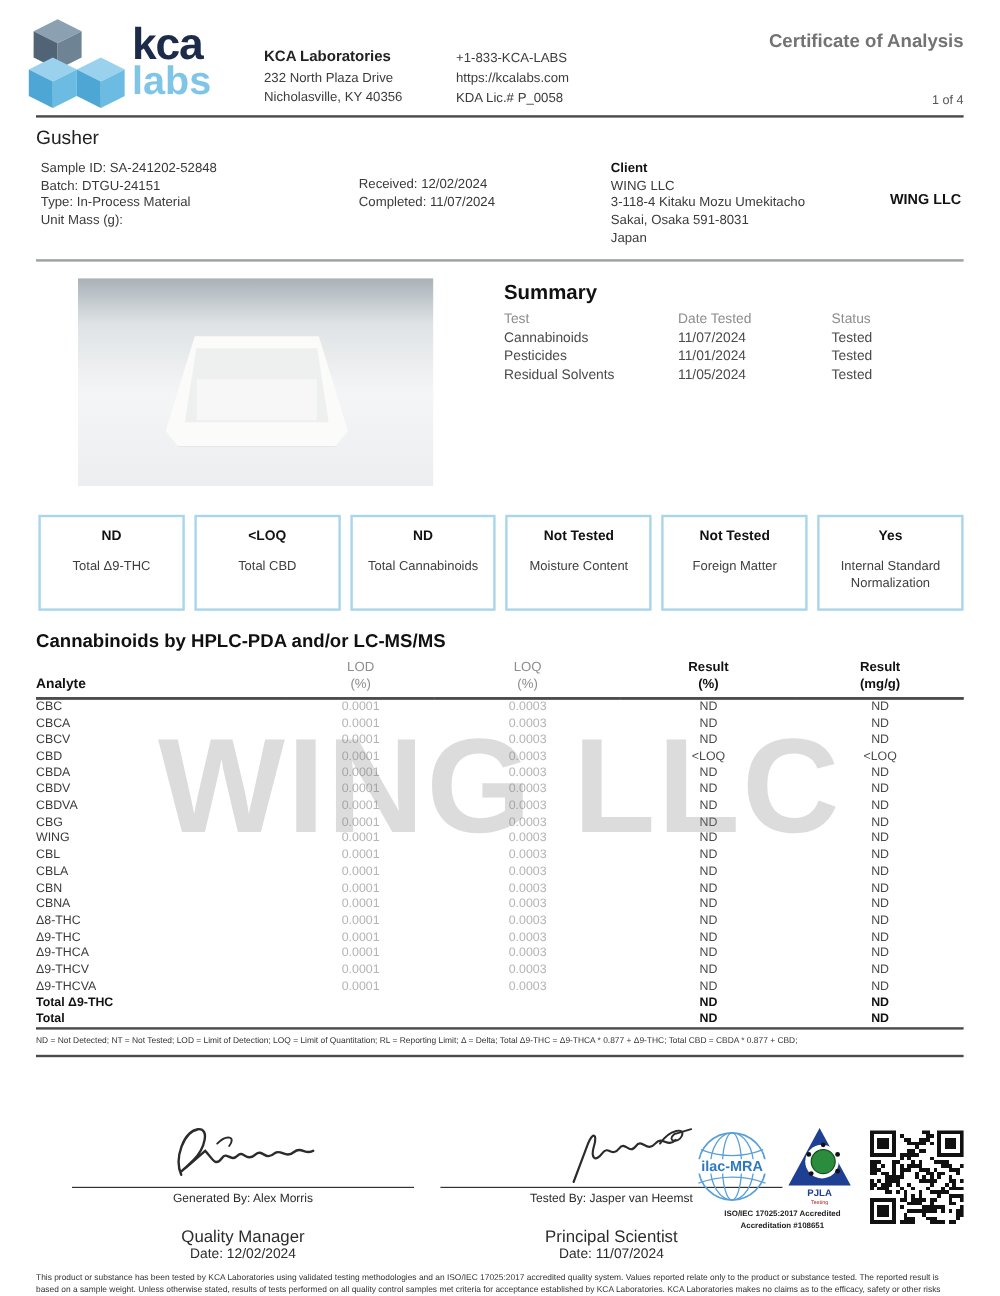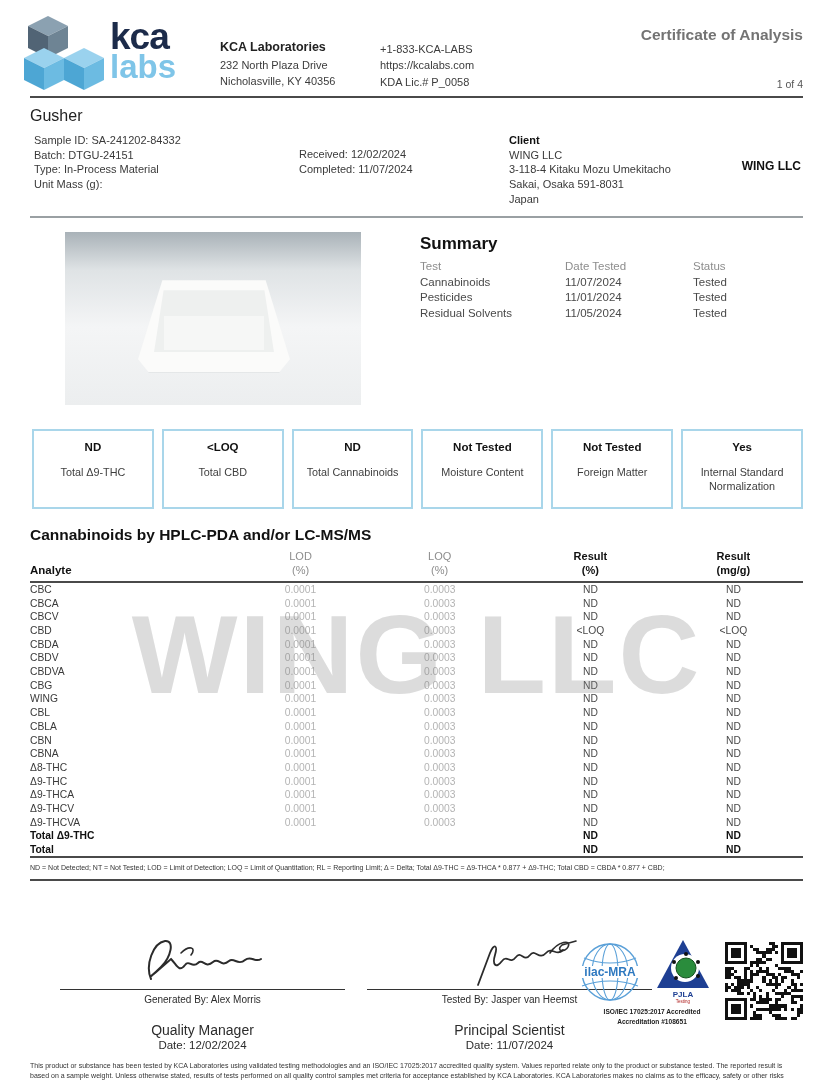--- a/index.html
+++ b/index.html
@@ -138,21 +138,21 @@
       <div class="doc-title">Certificate of Analysis</div>
       <div class="page-ind">1 of 4</div>
     </div>
   </div>
   <hr class="rule-dark">
 
   <div class="inner">
     <div class="sample-name">Gusher</div>
     <div class="info-row">
       <div class="info-col-a">
-        <div>Sample ID: SA-241202-84332</div>
+        <div>Sample ID: SA-241202-52848</div>
         <div>Batch: DTGU-24151</div>
         <div>Type: In-Process Material</div>
         <div>Unit Mass (g):</div>
       </div>
       <div class="info-col-b">
         <div>Received: 12/02/2024</div>
         <div>Completed: 11/07/2024</div>
       </div>
       <div class="info-col-c">
         <div class="client-label">Client</div>

